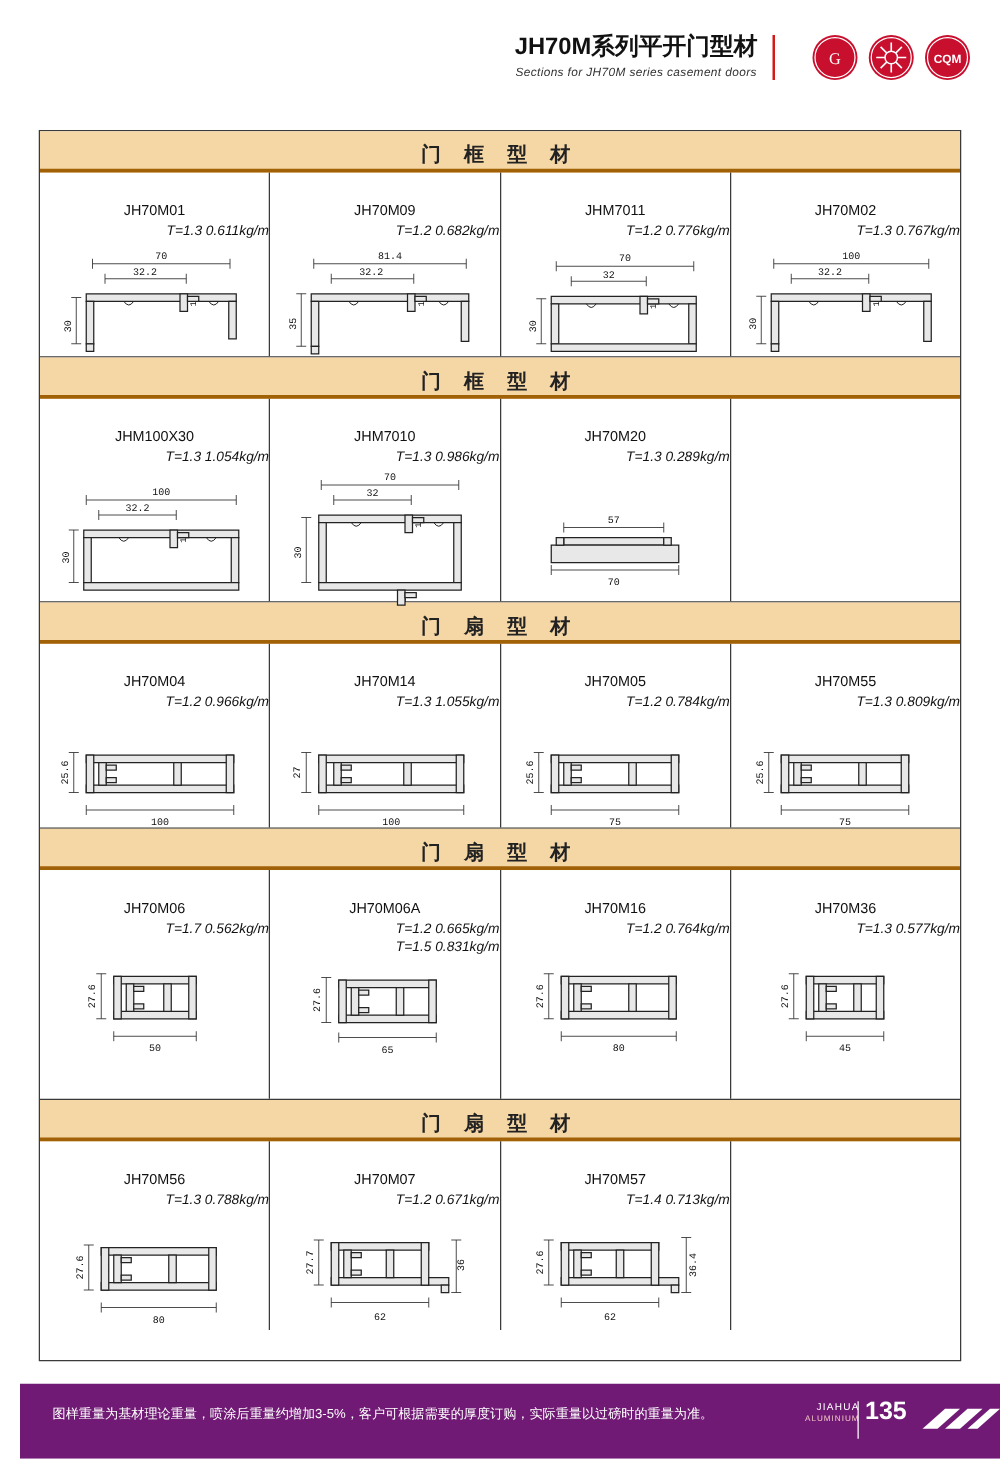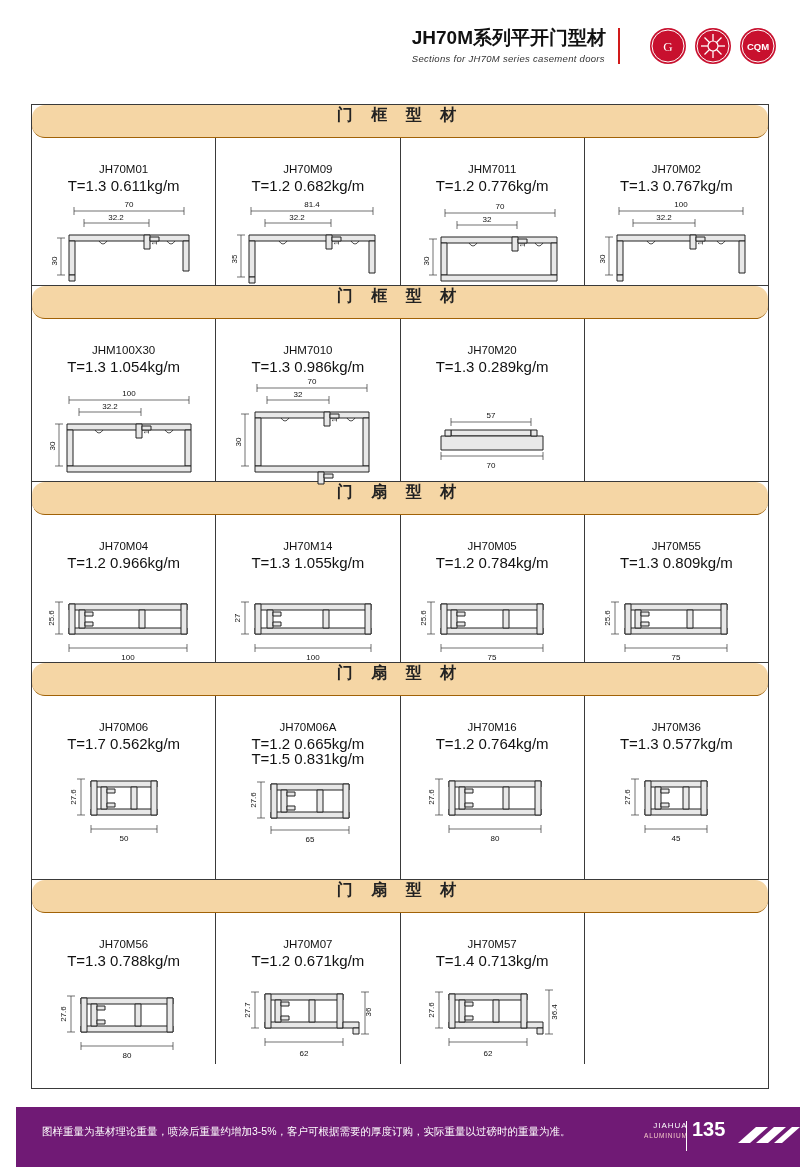--- a/index.html
+++ b/index.html
@@ -9,21 +9,21 @@
     font-family:"Liberation Sans", sans-serif;
     color:#111;
     position:relative;
     overflow:hidden;
   }
   
   .header{
     position:absolute;left:0;top:0;width:800px;height:88px;
   }
   .header-titles{
-    position:absolute;right:194px;top:26px;text-align:left;
+    position:absolute;right:194px;top:26px;text-align:center;
   }
   .header-title-cn{
     font-size:19px;font-weight:bold;letter-spacing:0px;color:#111;
     line-height:24px;white-space:nowrap;
   }
   .header-title-en{
     font-size:9.5px;color:#333;letter-spacing:0.3px;margin-top:3px;white-space:nowrap;font-style:italic;
   }
   .header-divider{
     position:absolute;right:180px;top:28px;width:2px;height:36px;background:#d11a1a;
@@ -35,43 +35,42 @@
   .logo3{background:#c8102e;}
   .logo svg{display:block;}
 
   
   .sheet{
     position:absolute;left:31px;top:104px;width:738px;height:985px;
     border:1px solid #3a3a3a;
     box-sizing:border-box;
   }
   .band{
-    height:33px;background:#f5d6a5;border-bottom:1px solid #a16207;
-    display:flex;align-items:flex-start;justify-content:center;
+    height:33px;background:#f5d6a5;border-bottom:3px solid #a16207;
+    display:flex;align-items:flex-end;justify-content:center;
     font-size:16px;font-weight:bold;letter-spacing:7px;color:#222;
     box-sizing:border-box;
-    border-radius:13px;
   }
   .band span{letter-spacing:7px;}
   .row{
     display:flex;border-bottom:1px solid #3a3a3a;box-sizing:border-box;
   }
   .row:last-child{border-bottom:none;}
   .cell{
     flex:1 1 0;border-right:1px solid #3a3a3a;box-sizing:border-box;
     position:relative;padding-top:23px;
   }
   .cell:last-child{border-right:none;}
   .cell .code{
     text-align:center;font-size:11.5px;color:#111;line-height:17px;
   }
   .cell .spec{
-    text-align:center;font-size:15px;color:#111;line-height:15px;
-  }
-  .fig{position:relative;width:100%;}
+    text-align:right;font-size:11px;color:#111;line-height:15px;font-style:italic;
+  }
+  .fig{position:relative;width:100%;font-family:Liberation Mono, monospace;}
   svg.figure{display:block;margin:0 auto;}
 
   
   .footer{
     position:absolute;left:16px;top:1107px;width:800px;height:60px;background:#701a75;
   }
   .footer-note{
     position:absolute;left:26px;top:16px;width:600px;
     color:#fff;font-size:10.5px;line-height:16px;
   }

